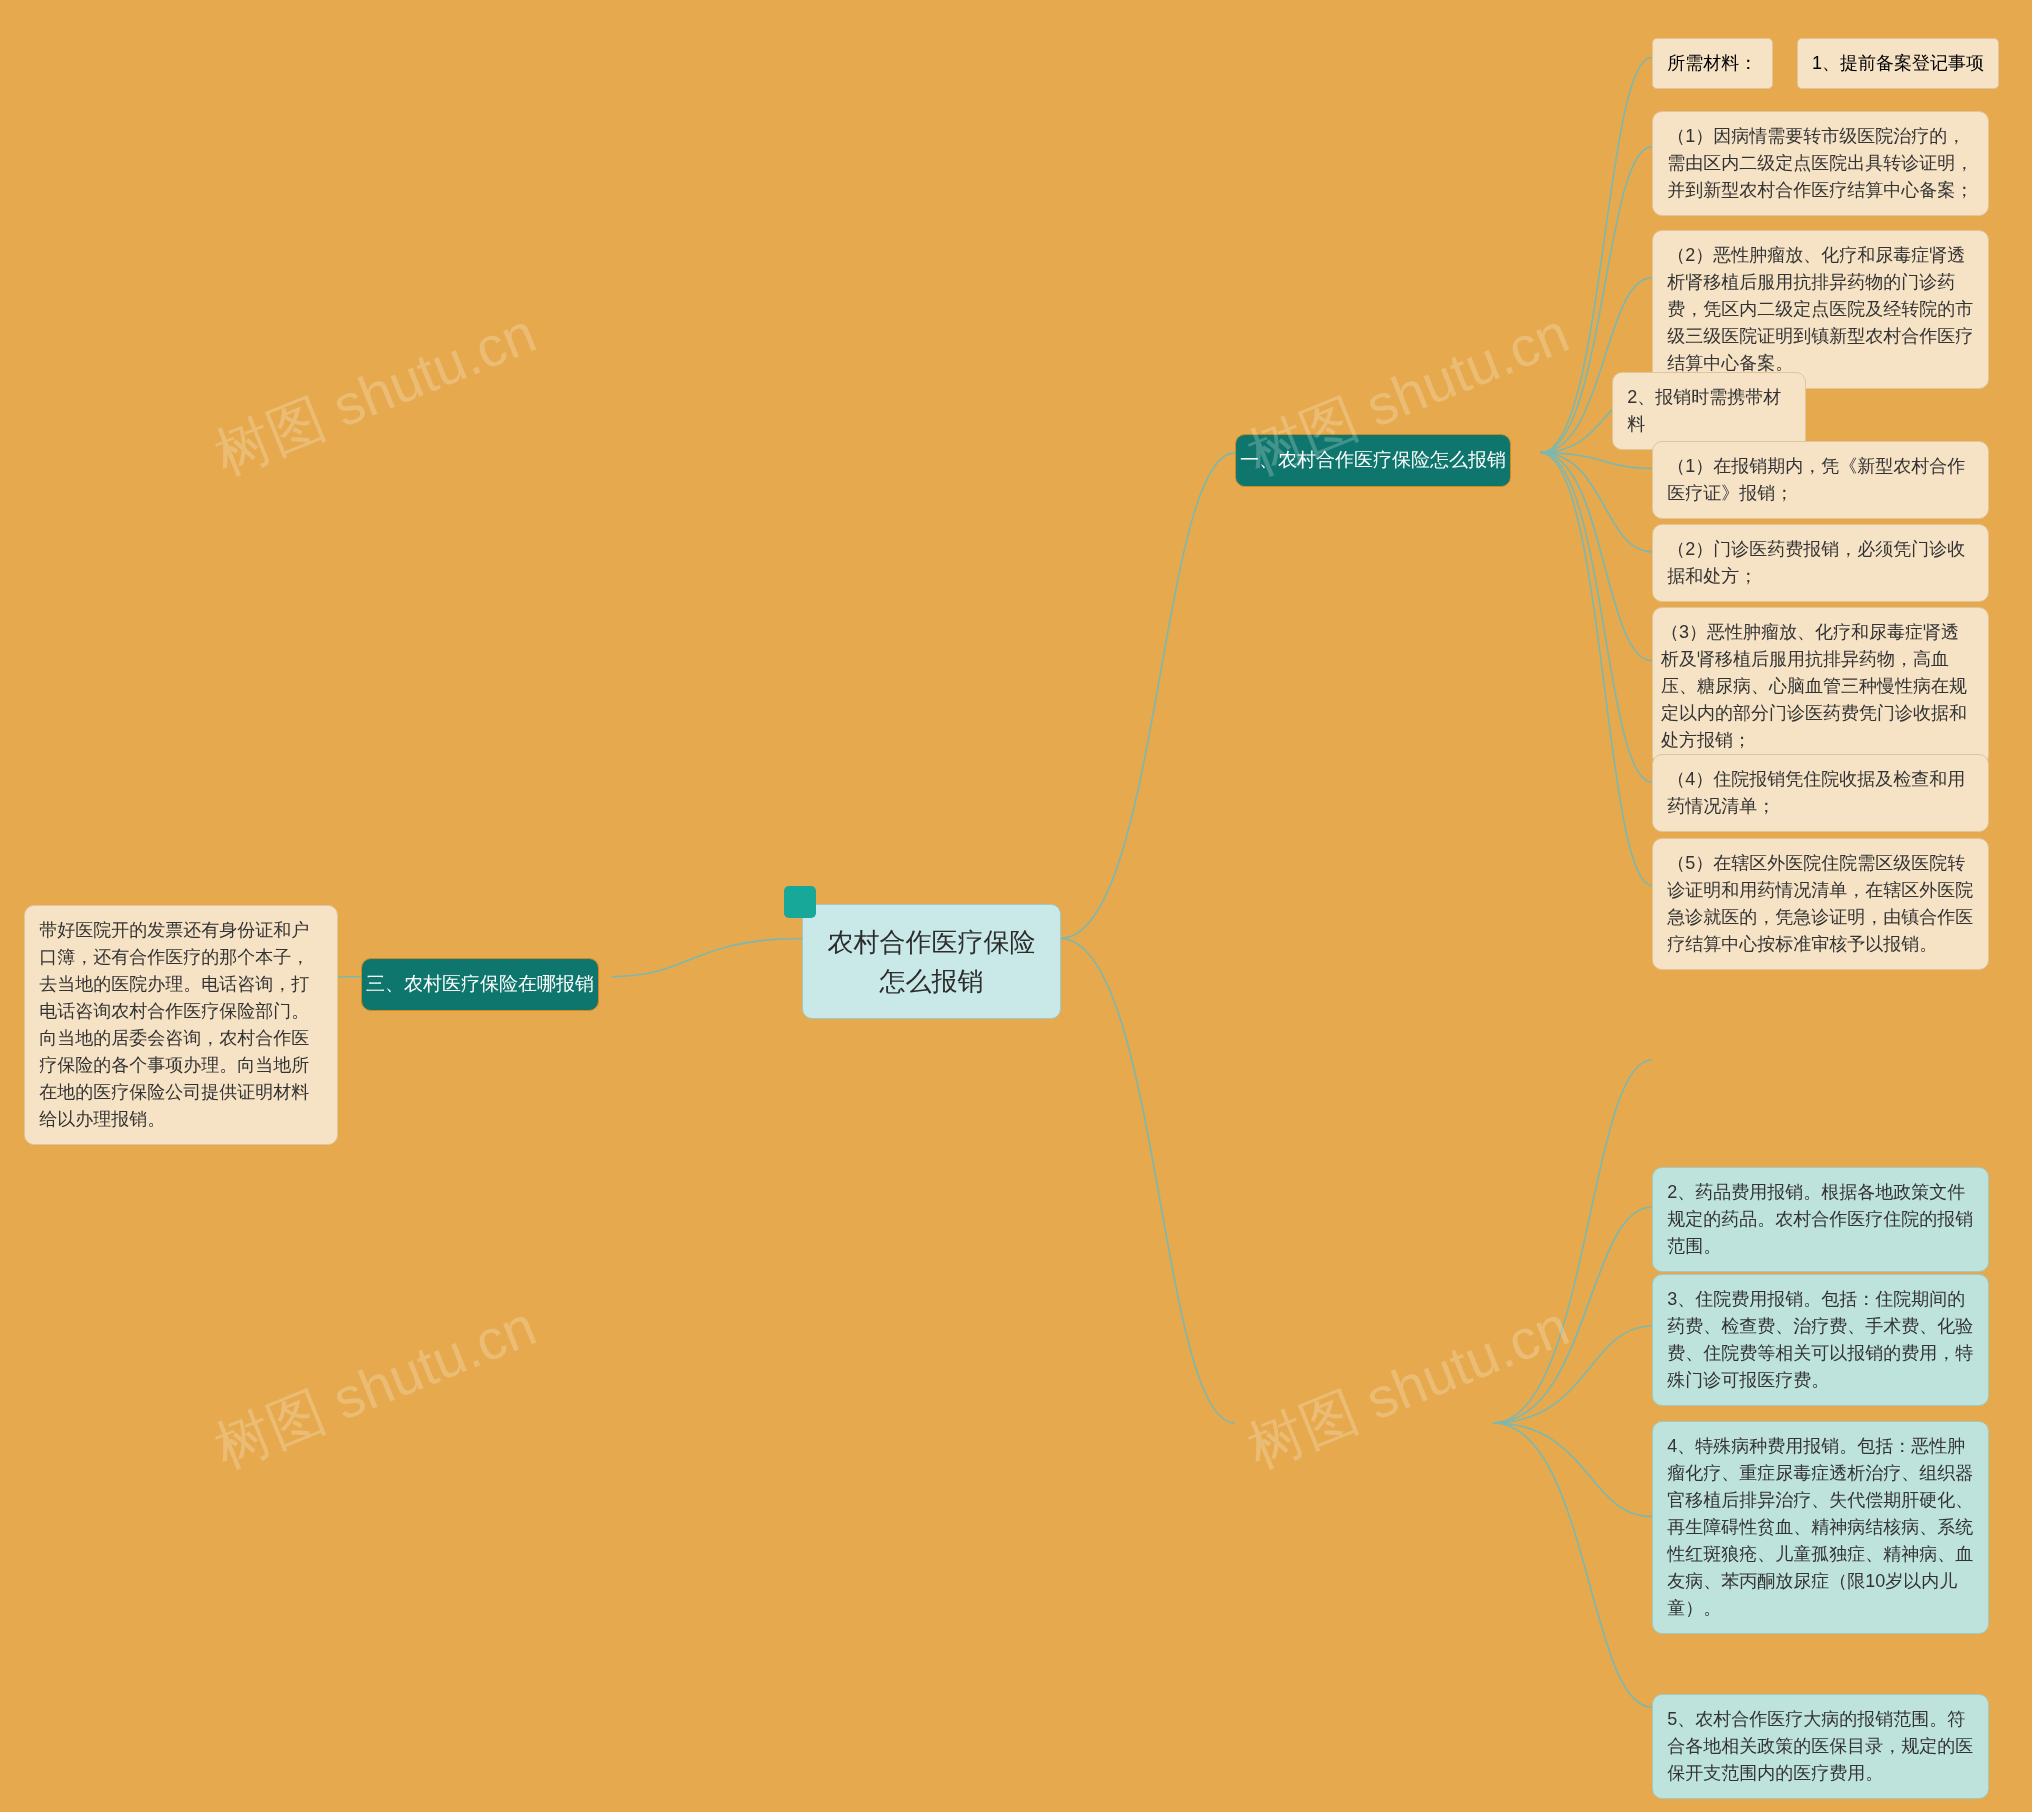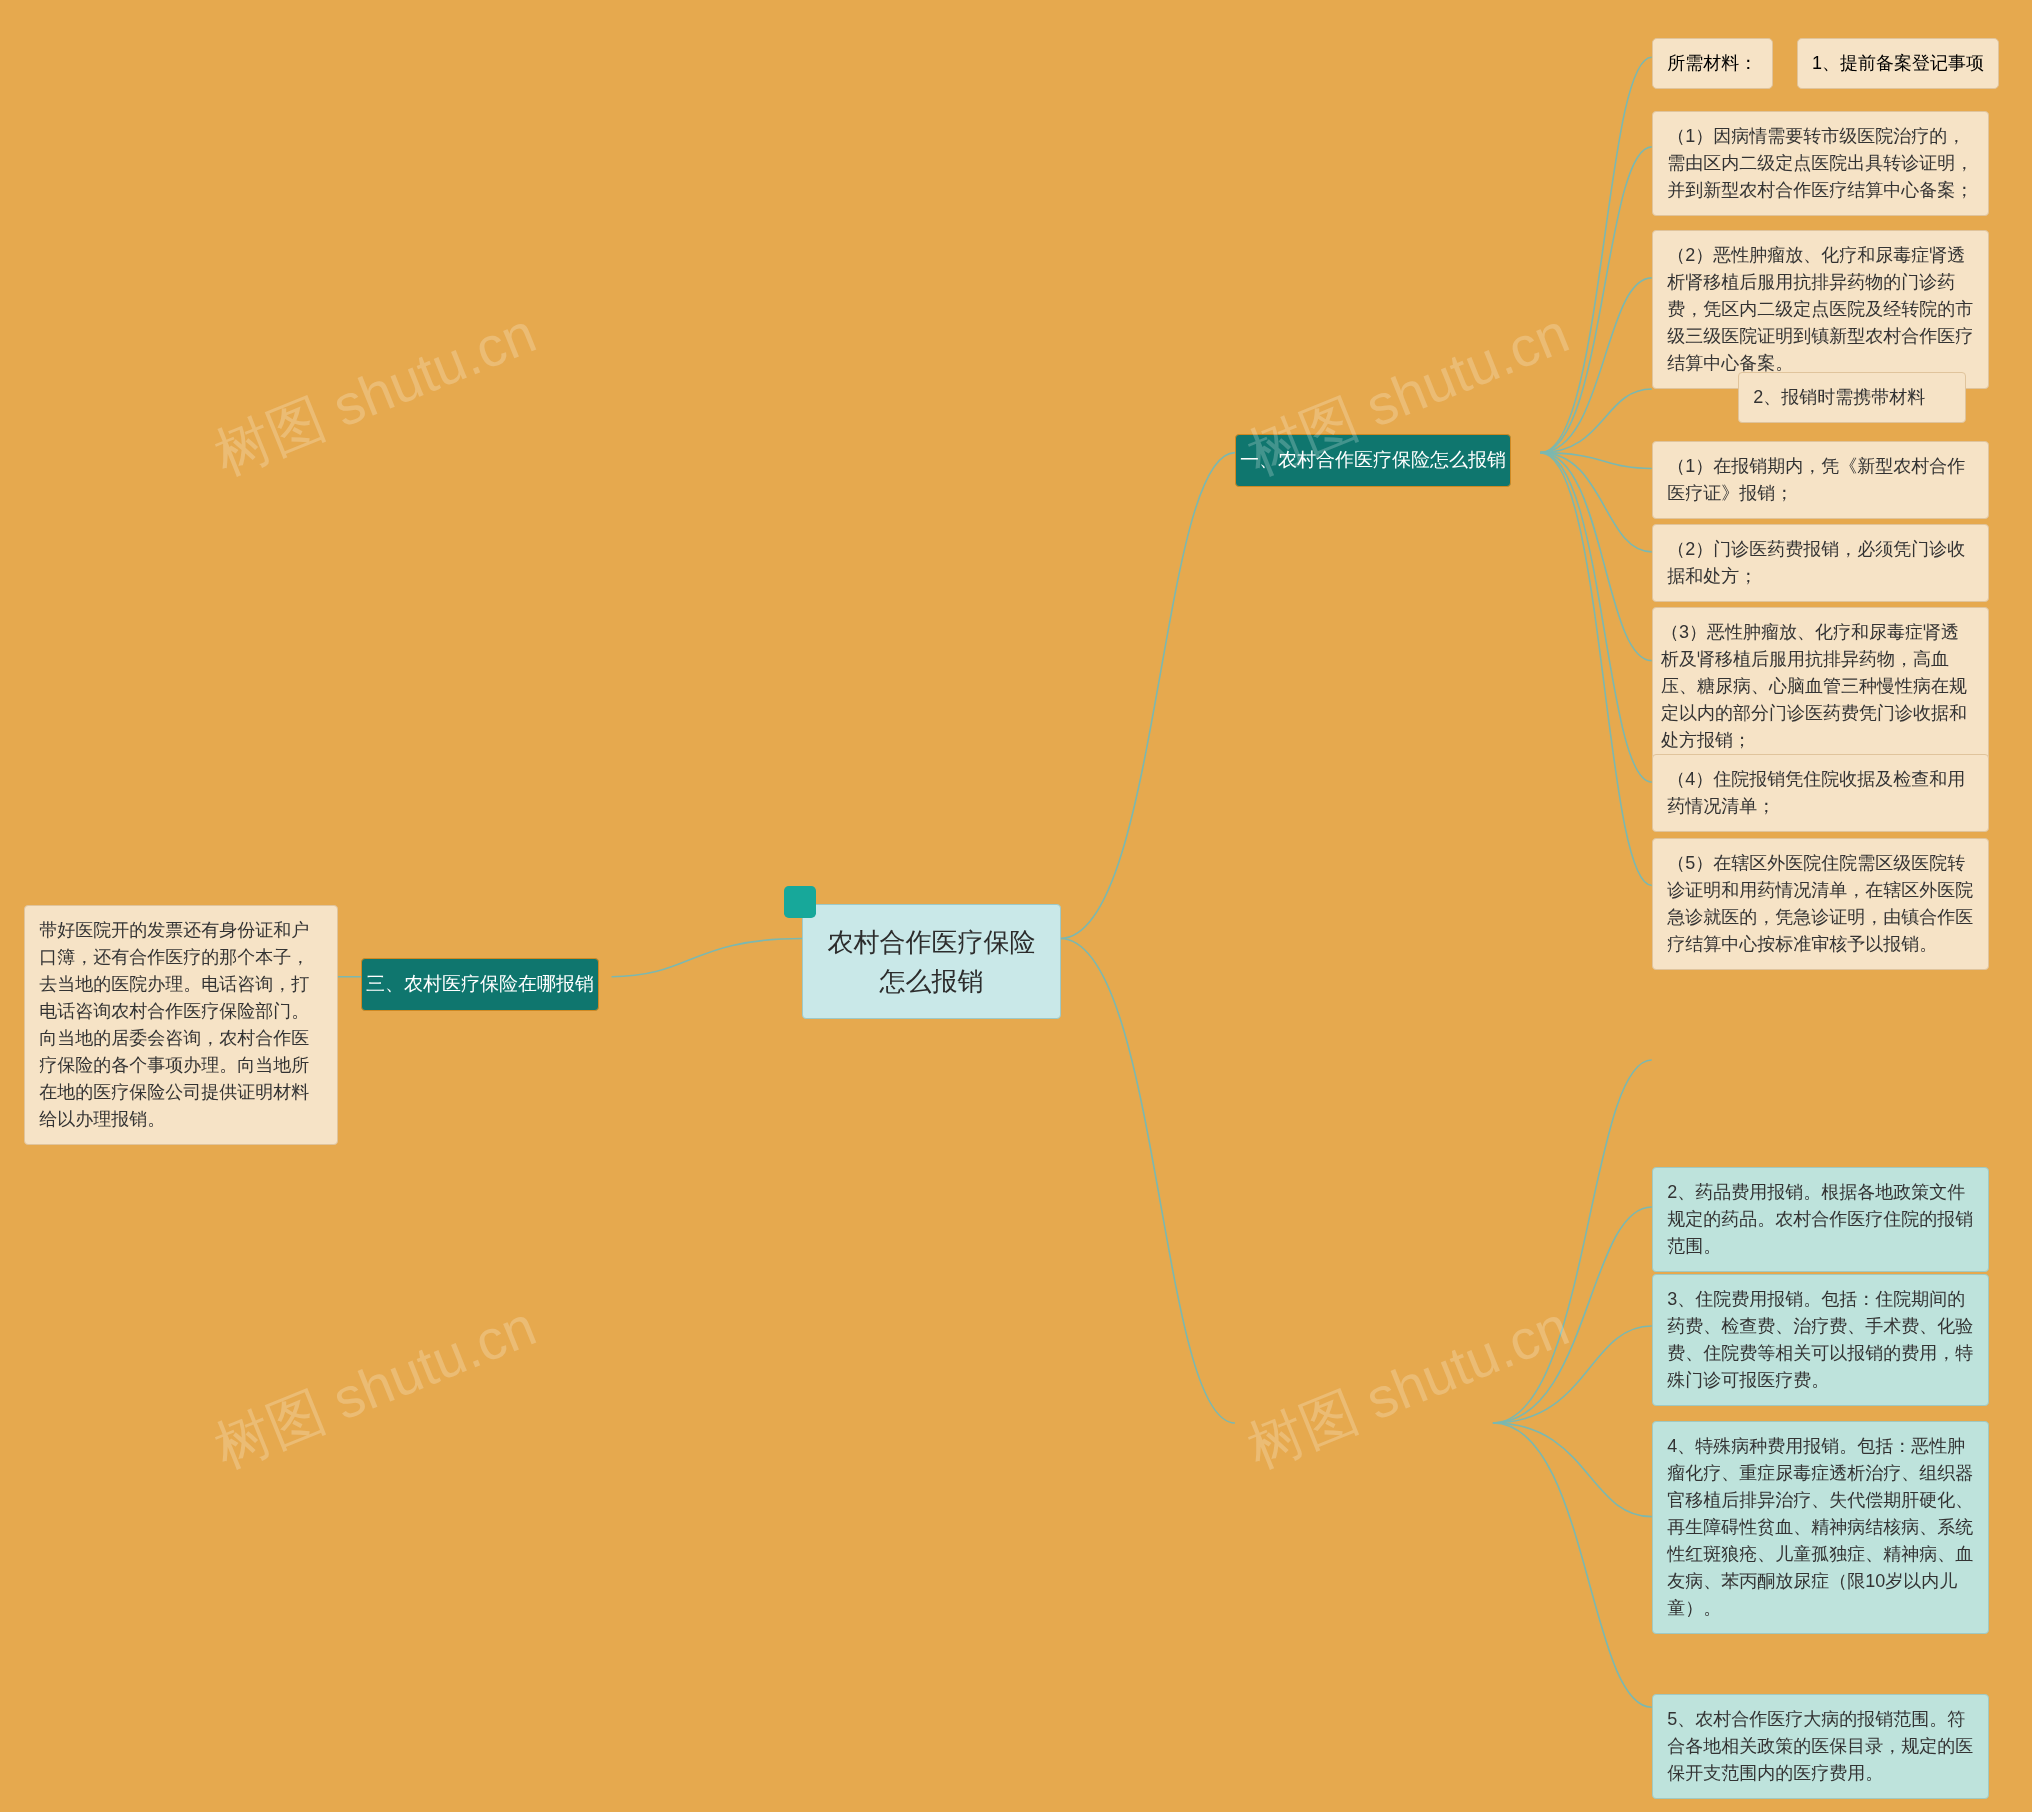--- a/index.html
+++ b/index.html
@@ -21,21 +21,21 @@
     position: absolute;
     top: 0;
     left: 0;
     width: 2033px;
     height: 1812px;
     pointer-events: none;
   }
   .node {
     position: absolute;
     box-sizing: border-box;
-    border-radius: 4px;
+    border-radius: 10px;
     padding: 11px 14.3px;
     line-height: 1.5;
     font-size: 18px;
   }
   .root {
     background: #C9E8E8;
     color: #2c2c2c;
     border: 0.8px solid #9cc9c8;
     text-align: center;
     font-size: 26px;
@@ -137,21 +137,21 @@
 <div class="node leaf-inline" style="left:1652px; top:38px;">
   <div>所需材料：</div>
   <div>1、提前备案登记事项</div>
 </div>
 <div class="node leaf" style="left:1652px; top:111px; width:337px;">
   <span>（1）因病情需要转市级医院治疗的，需由区内二级定点医院出具转诊证明，并到新型农村合作医疗结算中心备案；</span>
 </div>
 <div class="node leaf" style="left:1652px; top:230px; width:337px;">
   <span>（2）恶性肿瘤放、化疗和尿毒症肾透析肾移植后服用抗排异药物的门诊药费，凭区内二级定点医院及经转院的市级三级医院证明到镇新型农村合作医疗结算中心备案。</span>
 </div>
-<div class="node leaf" style="left:1738px; top:372px; width:228px;">
+<div class="node leaf" style="left:1612px; top:372px; width:194px;">
   <span>2、报销时需携带材料</span>
 </div>
 <div class="node leaf" style="left:1652px; top:441px; width:337px;">
   <span>（1）在报销期内，凭《新型农村合作医疗证》报销；</span>
 </div>
 <div class="node leaf" style="left:1652px; top:524px; width:337px;">
   <span>（2）门诊医药费报销，必须凭门诊收据和处方；</span>
 </div>
 <div class="node leaf" style="left:1652px; top:607px; width:337px;padding-left:8px;">
   <span>（3）恶性肿瘤放、化疗和尿毒症肾透析及肾移植后服用抗排异药物，高血压、糖尿病、心脑血管三种慢性病在规定以内的部分门诊医药费凭门诊收据和处方报销；</span>

